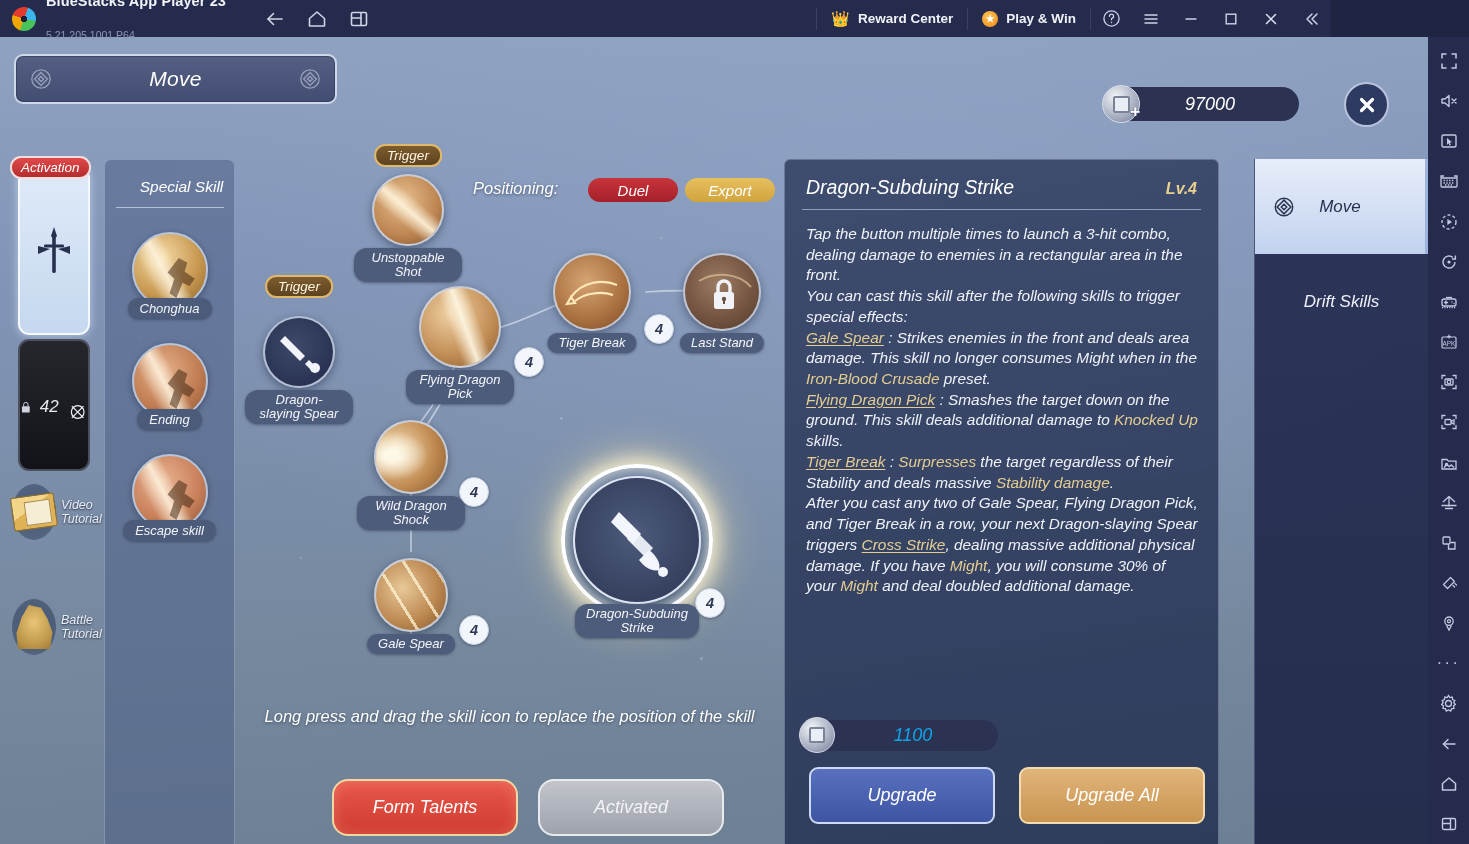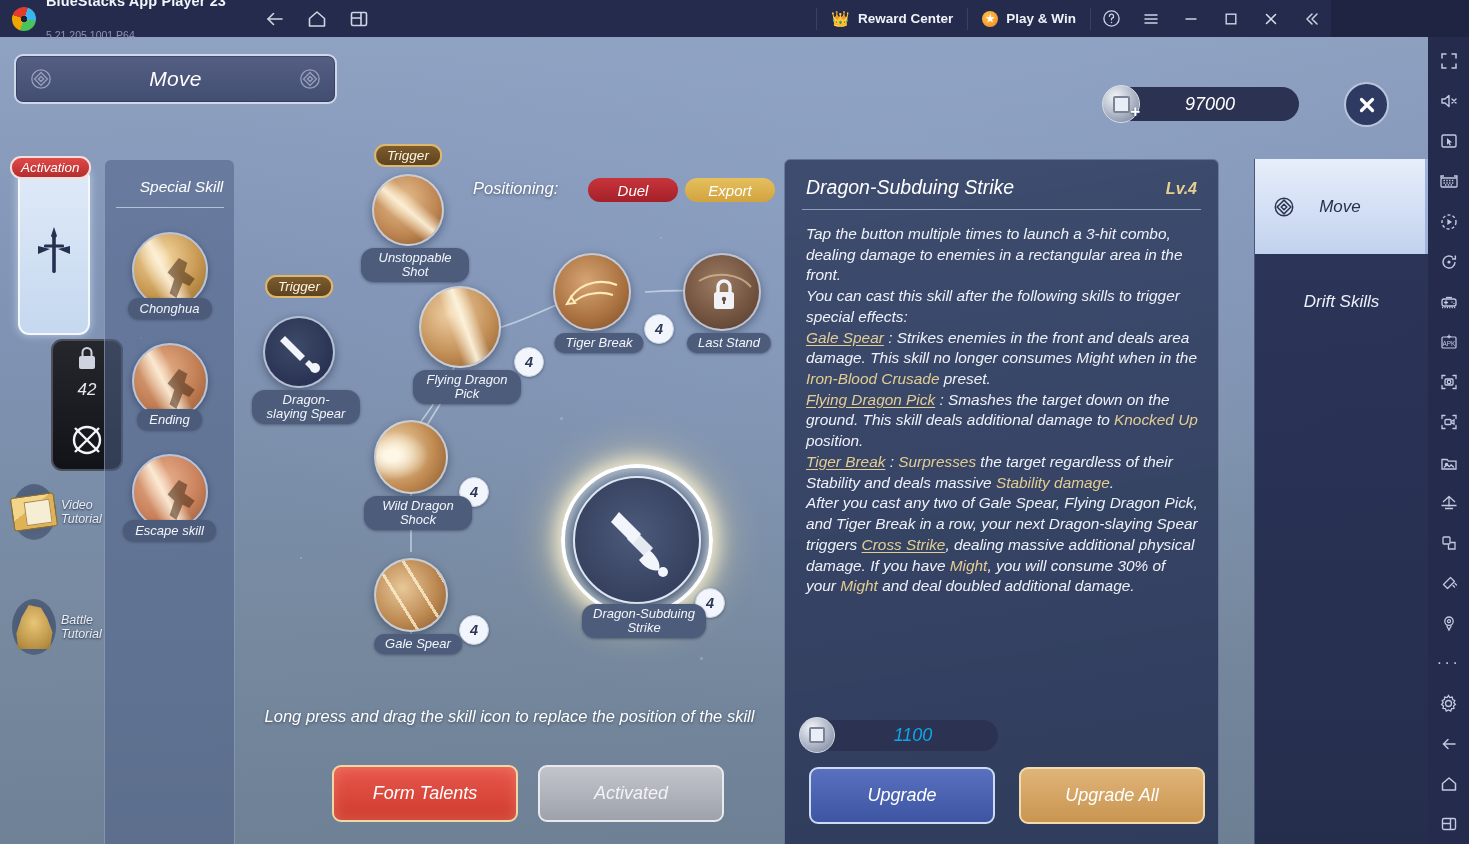--- a/index.html
+++ b/index.html
@@ -129,23 +129,22 @@
   .slot.open {
     top: 8px;
     background: linear-gradient(180deg, #dfeaf8, #c5d8ef);
     border: 2px solid #f4f8fd;
     box-shadow: 0 0 10px rgba(210,228,248,.7);
   }
   .slot.locked {
     top: 180px; height: 132px;
     background: linear-gradient(180deg, #26272c, #121318);
     border: 2px solid #4c4f5c;
-    flex-direction: column; gap: 8px; padding-top: 4px;
+    flex-direction: row; gap: 8px; padding-top: 4px;
     justify-content: flex-start;
-    margin-left: 33px;
   }
   .lock-num { color: #e7e9f0; font-size: 17px; }
   .rail-item {
     position: absolute; left: 12px; width: 84px;
     display: flex; align-items: center; gap: 5px;
     cursor: pointer;
   }
   .rail-item .thumb {
     width: 56px; height: 56px; border-radius: 50%;
     display: flex; align-items: center; justify-content: center;
@@ -212,21 +211,21 @@
   .node .nodeorb {
     position: absolute; left: 50%; top: 50%; transform: translate(-50%,-50%);
     border-radius: 50%; border: 2px solid rgba(205,216,234,.85);
     box-shadow: 0 3px 8px rgba(25,33,58,.45);
     overflow: hidden; cursor: pointer;
   }
   .node .label {
     position: absolute; left: 50%; transform: translateX(-50%);
     background: #4e5c7c; border-radius: 13px; padding: 3px 11px;
     color: #f2f5fa; font-size: 13px; text-align: center; white-space: nowrap;
-    line-height: 1.08; box-shadow: 0 1px 3px rgba(20,28,48,.45); margin-left: 7px;
+    line-height: 1.08; box-shadow: 0 1px 3px rgba(20,28,48,.45);
   }
   .node .label.two { white-space: normal; width: 108px; }
   .badge-lvl {
     position: absolute; width: 30px; height: 30px; border-radius: 50%;
     background: #f2f6fc; border: 1px solid #c6d1e3;
     display: flex; align-items: center; justify-content: center;
     color: #2e3754; font-size: 14.5px; font-weight: 600;
     box-shadow: 0 1px 3px rgba(25,33,58,.4);
   }
   .trigger-tag {
@@ -253,23 +252,23 @@
   }
   .tag-duel { left: 588px; width: 90px; background: linear-gradient(180deg, #c8343b, #a4202a); }
   .tag-export { left: 685px; width: 90px; background: linear-gradient(180deg, #e5c05d, #d1a33f); }
 
   .drag-hint {
     position: absolute; left: 242px; top: 668px; width: 535px;
     text-align: center; color: #fff; font-size: 16.5px; line-height: 1.35;
     text-shadow: 0 1px 3px rgba(25,32,55,.55);
   }
   .btn-fancy {
-    position: absolute; height: 57px; border-radius: 9px;
-    display: flex; align-items: center; justify-content: center;
-    font-size: 18px; cursor: pointer;
+    position: absolute; height: 57px; border-radius: 16px;
+    display: flex; align-items: center; justify-content: center;
+    font-size: 18px; cursor: pointer; margin-top: 14px;
   }
   .btn-form {
     left: 332px; top: 728px; width: 186px;
     background: linear-gradient(180deg, #e8584c, #cf3a2f);
     border: 2px solid #f0d7a4; color: #fff;
     box-shadow: inset 0 0 14px rgba(255,210,170,.25);
   }
   .btn-activated {
     left: 538px; top: 728px; width: 186px;
     background: linear-gradient(180deg, #c2c5cb, #9ea2ac);
@@ -654,21 +653,21 @@
     </div>
     <div class="d-rule"></div>
 
     <div class="d-body">
       <p>Tap the button multiple times to launch a 3-hit combo, dealing damage to enemies in a rectangular area in the front.</p>
       <p>You can cast this skill after the following skills to trigger special effects:</p>
       <p>
         <span class="kw-u">Gale Spear</span><span> : Strikes enemies in the front and deals area damage. This skill no longer consumes Might when in the </span><span class="kw">Iron-Blood Crusade</span><span> preset.</span>
       </p>
       <p>
-        <span class="kw-u">Flying Dragon Pick</span><span> : Smashes the target down on the ground. This skill deals additional damage to </span><span class="kw">Knocked Up</span><span> position.</span>
+        <span class="kw-u">Flying Dragon Pick</span><span> : Smashes the target down on the ground. This skill deals additional damage to </span><span class="kw">Knocked Up</span><span> skills.</span>
       </p>
       <p>
         <span class="kw-u">Tiger Break</span><span> : </span><span class="kw">Surpresses</span><span> the target regardless of their Stability and deals massive </span><span class="kw">Stability damage</span><span>.</span>
       </p>
       <p>
         <span>After you cast any two of Gale Spear, Flying Dragon Pick, and Tiger Break in a row, your next Dragon-slaying Spear triggers </span><span class="kw-u">Cross Strike</span><span>, dealing massive additional physical damage. If you have </span><span class="kw">Might</span><span>, you will consume 30% of your </span><span class="kw">Might</span><span> and deal doubled additional damage.</span>
       </p>
     </div>
 
     <div class="cost-row">

